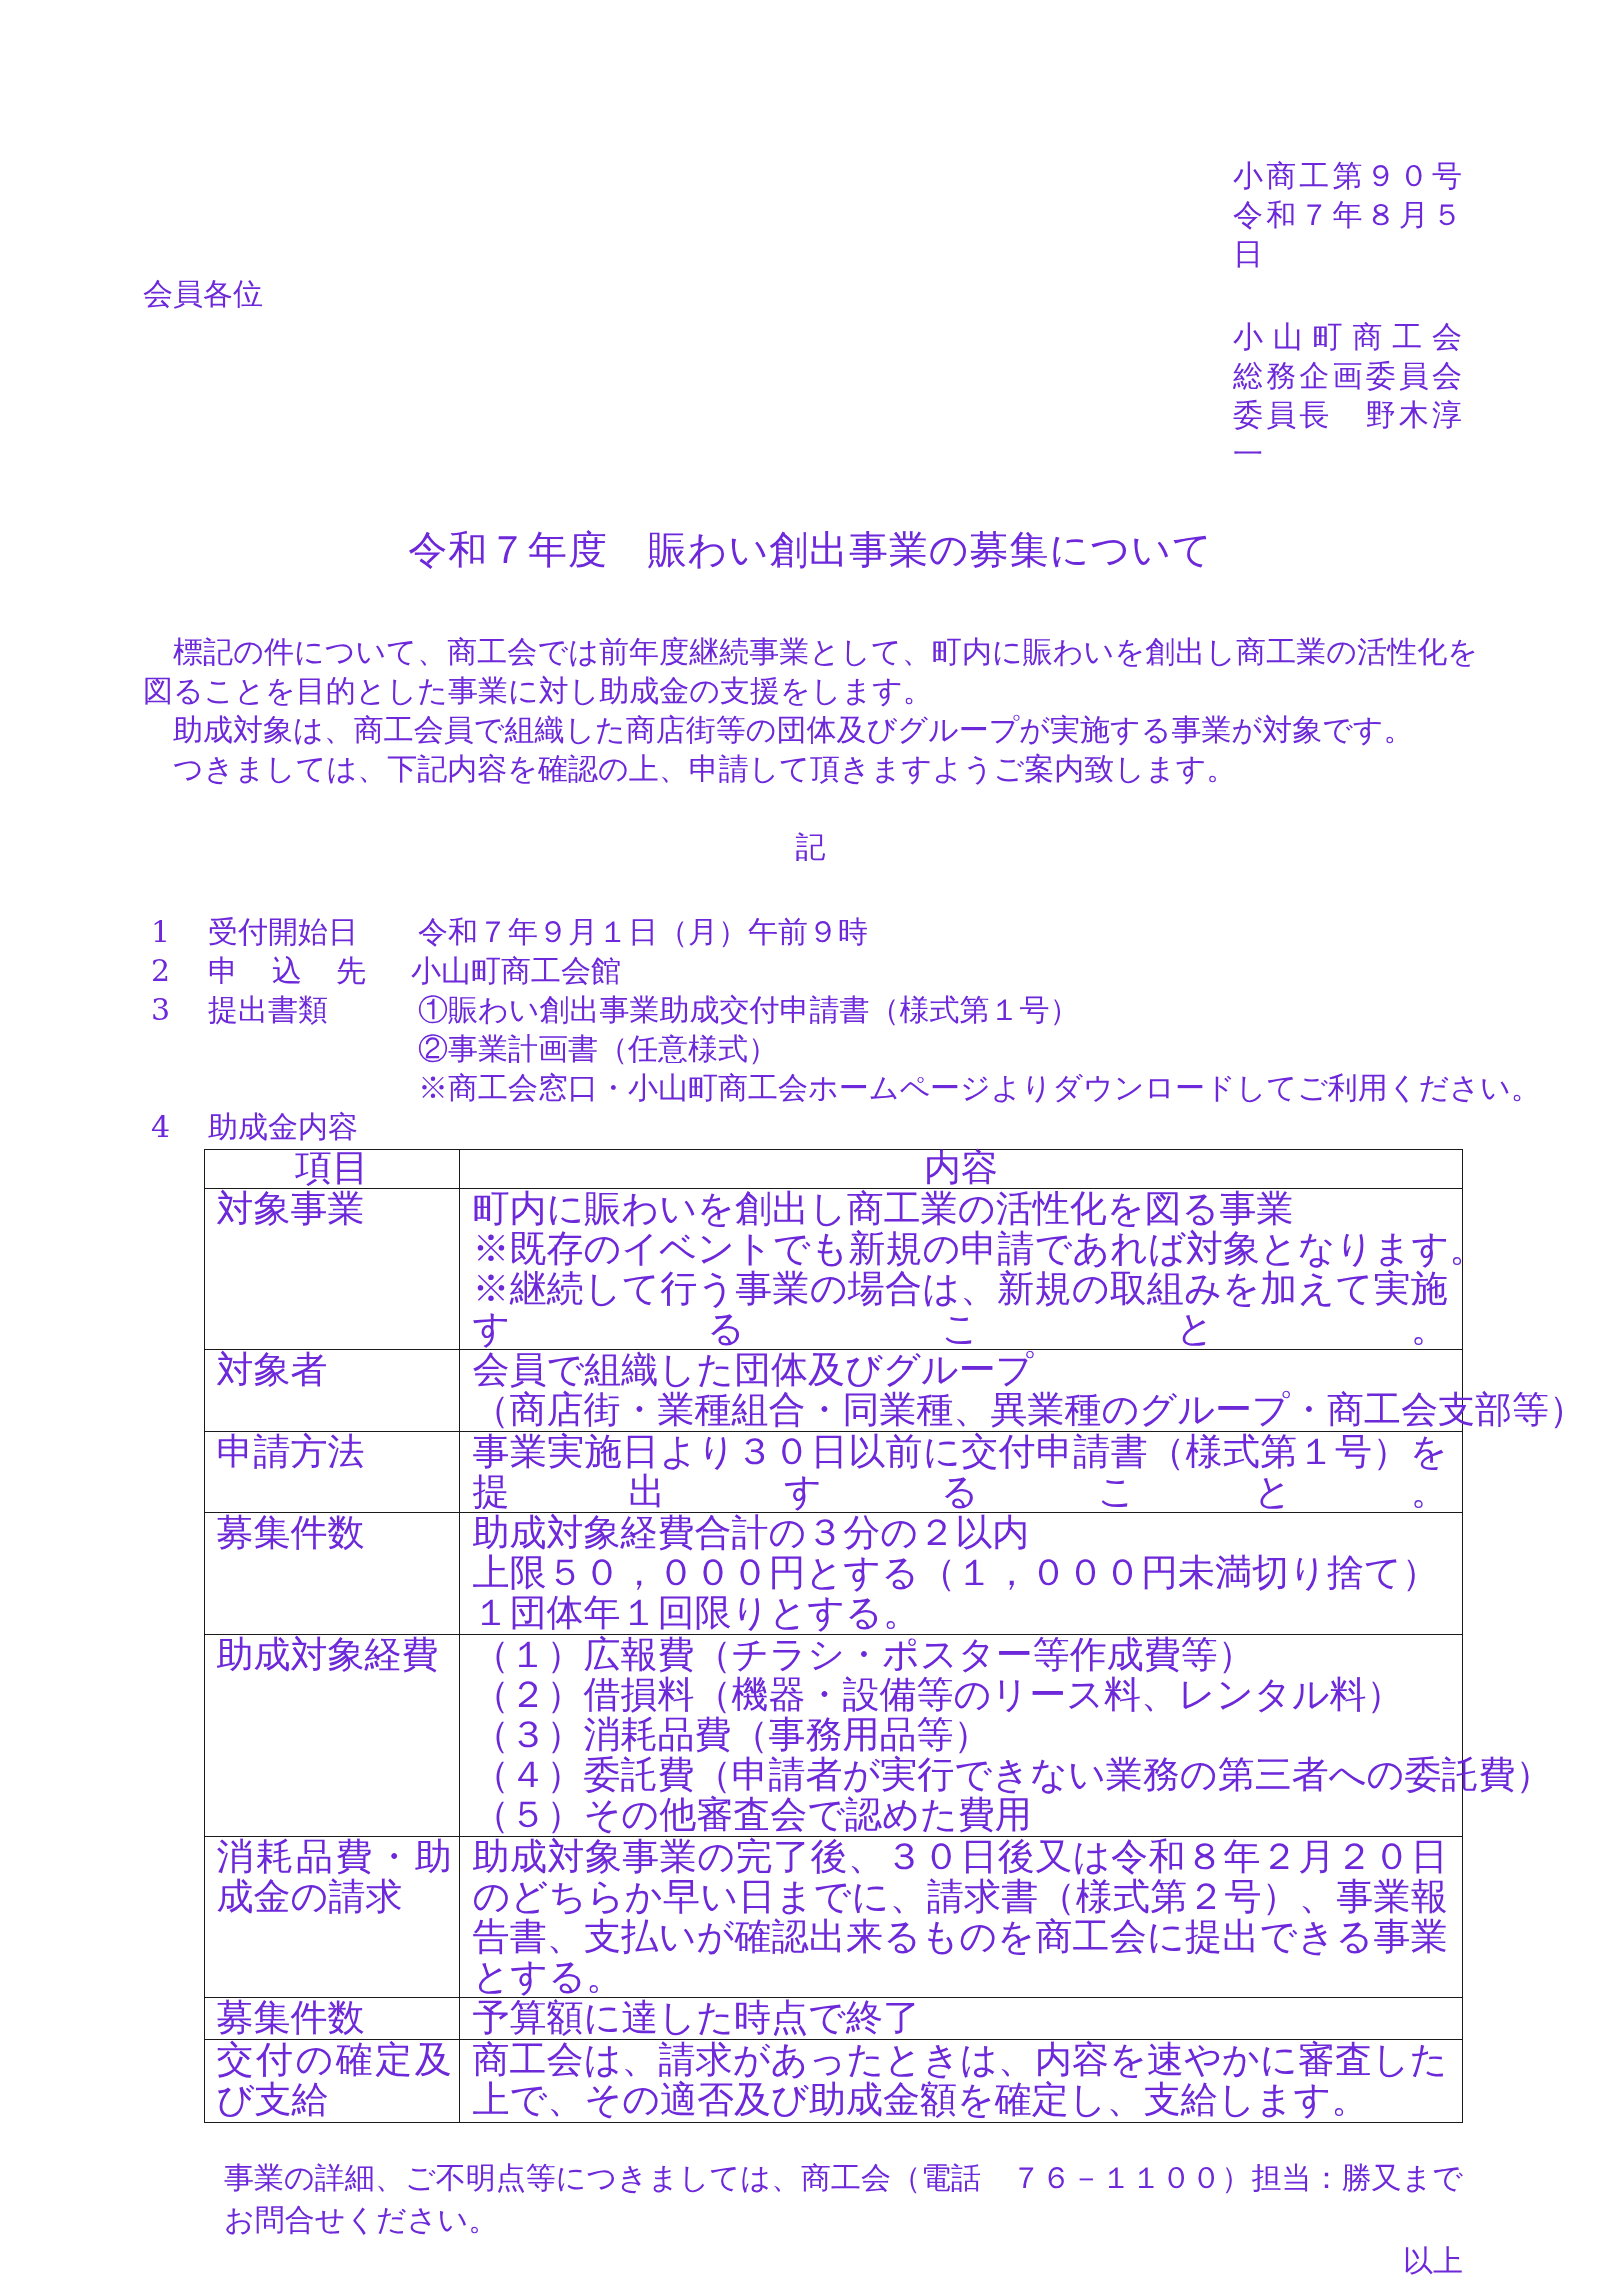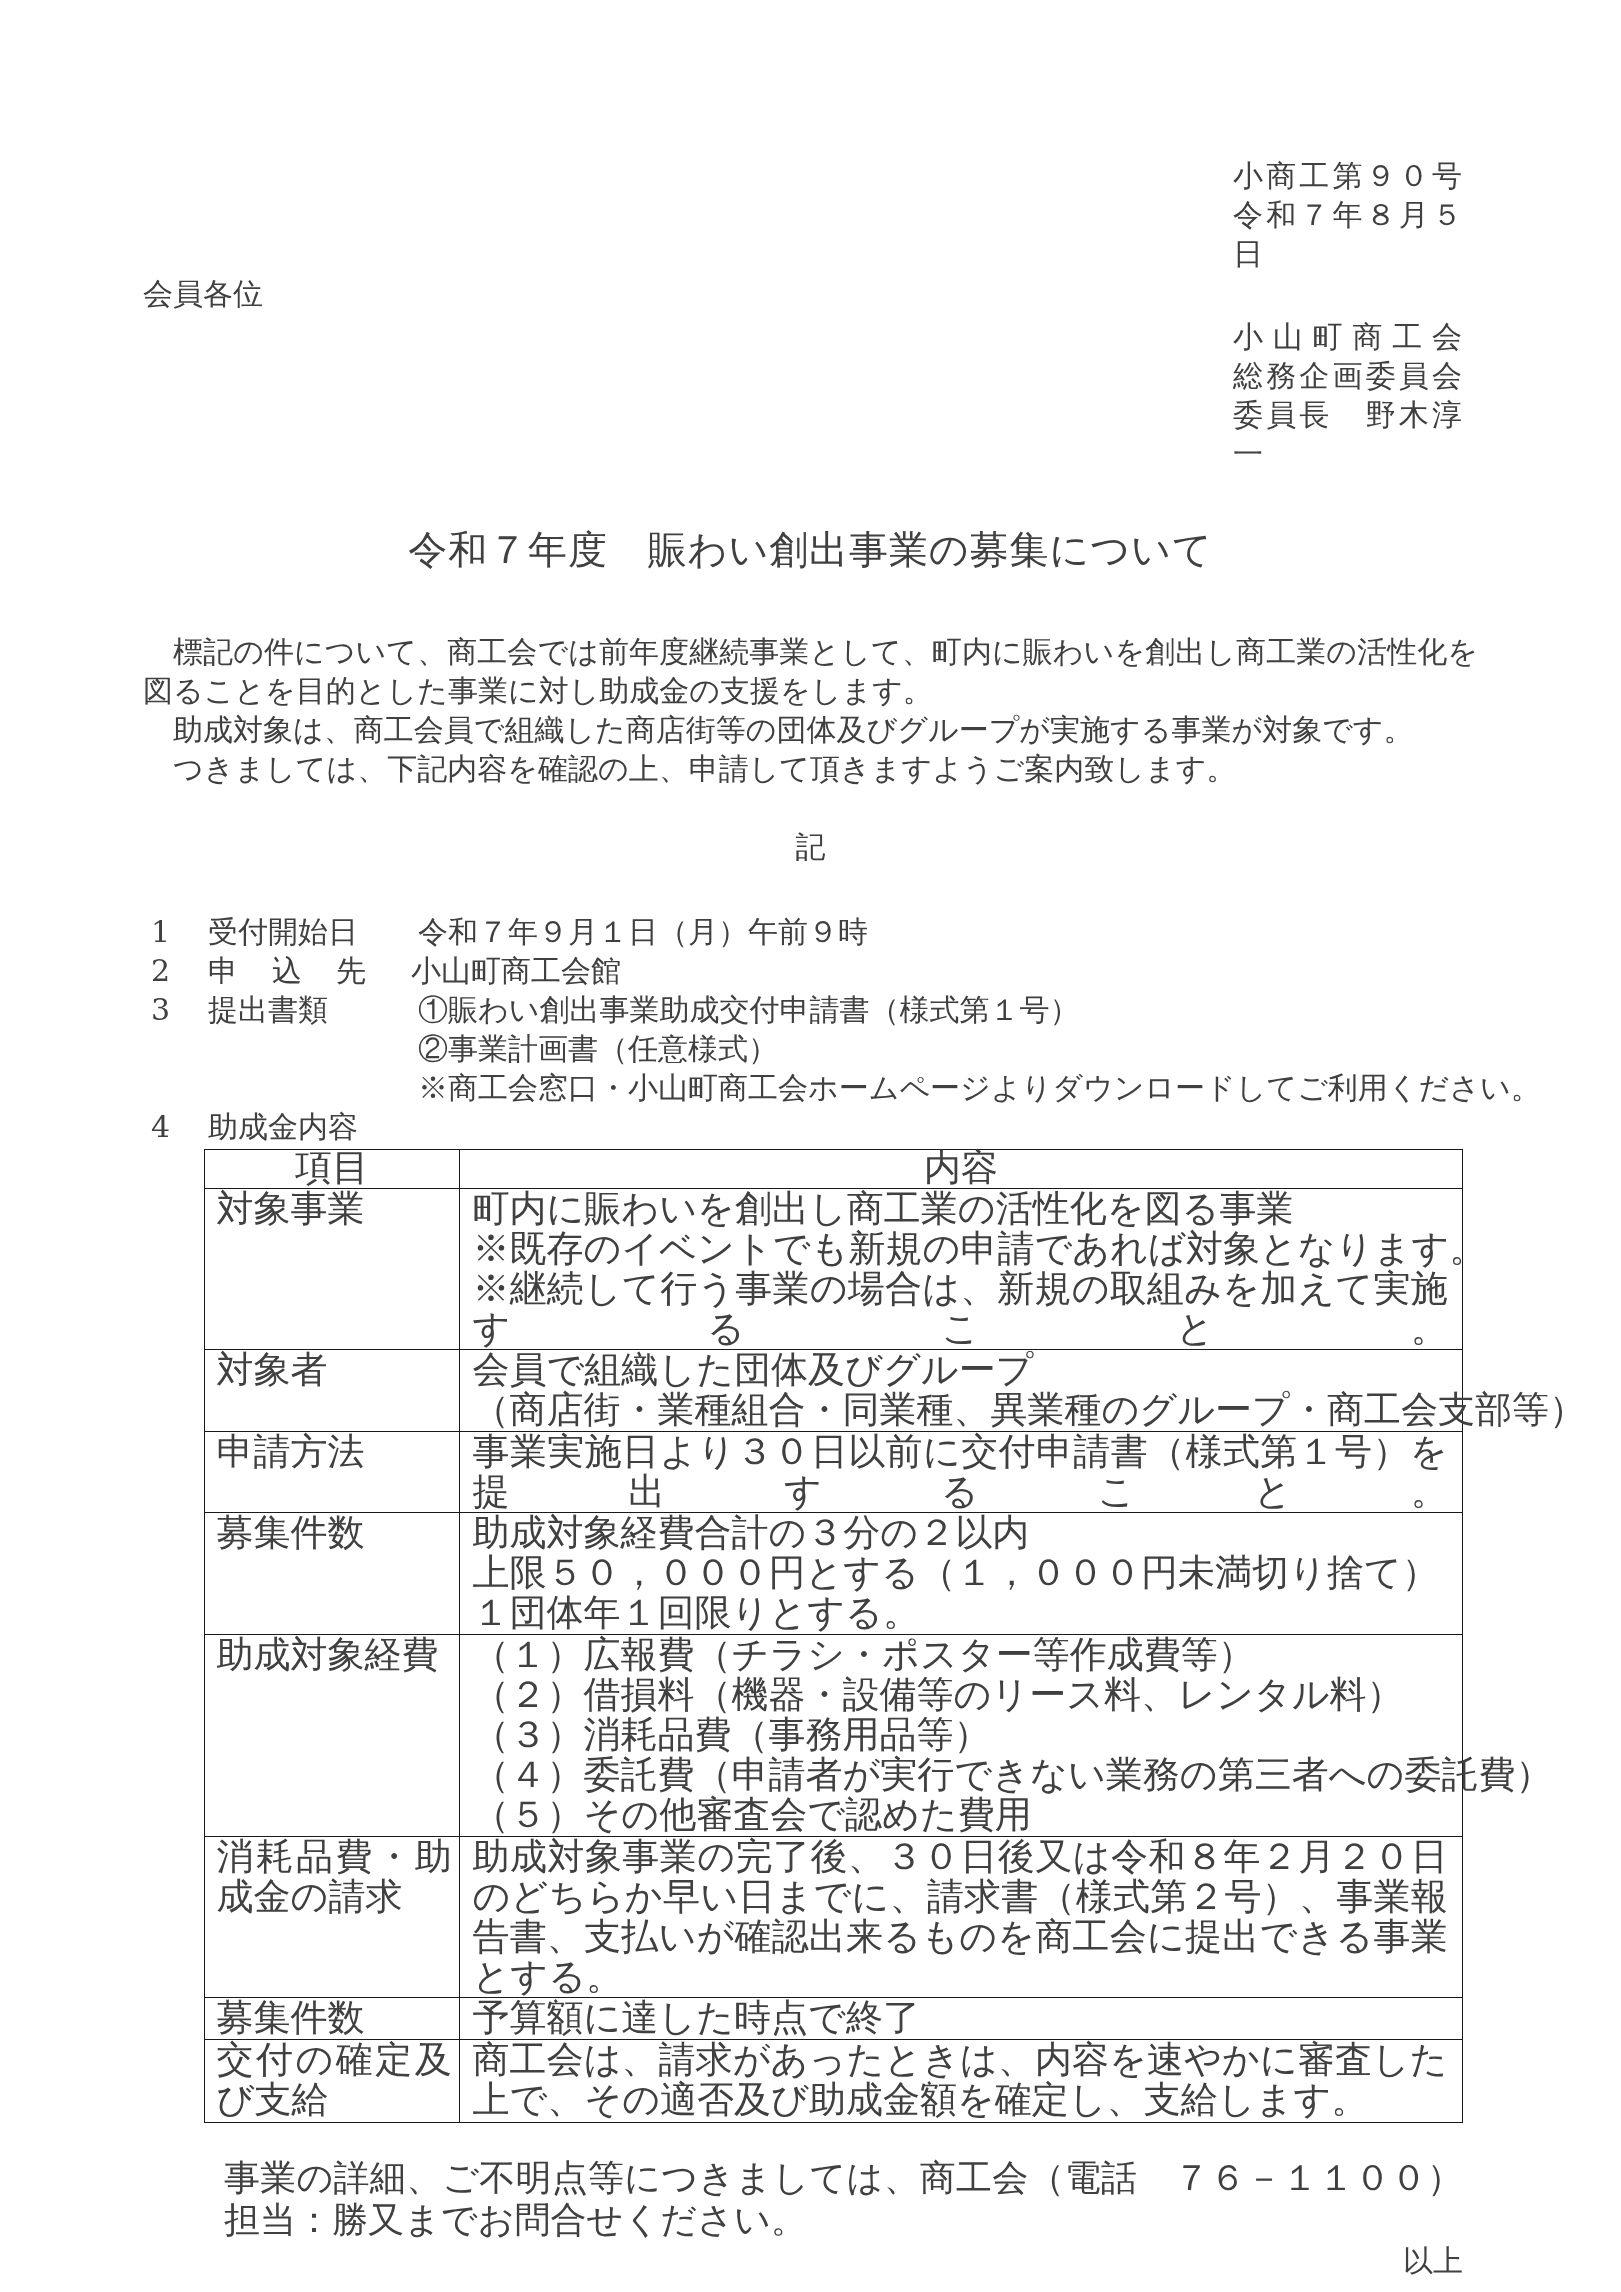--- a/index.html
+++ b/index.html
@@ -1,20 +1,20 @@
 <!DOCTYPE html>
 <html style="font-size:14.3px"><head>
 <meta charset="utf-8">
 <style>
   html,body{margin:0;padding:0;background:#ffffff;}
   .page{
     position:relative;
     width:1621px;height:2293px;
     background:#ffffff;
-    color:#404040;
+    color:#6d28d9;
     font-family:"DejaVu Serif","Liberation Serif",serif;
     font-size:30px;
     overflow:hidden;
     box-sizing:border-box;
     padding:0 143px;
   }
   .docnum-block{margin:156px 16px 0 auto;width:229px;line-height:39px;}
   .sender-block{margin:4.5px 16px 0 auto;width:229px;line-height:39px;}
   .jline{text-align:justify;text-align-last:justify;}
   .recipient{margin-top:0.9px;line-height:39px;}
@@ -51,21 +51,21 @@
   }
   table.grant th{text-align:center;line-height:36px;padding:0;}
   table.grant td{line-height:40px;}
   td.c1{padding:0 7.2px 0 11.6px;text-align:justify;}
   td.c2{padding:0 14.3px 0 12.5px;}
   .cl{white-space:nowrap;}
   .jlast{text-align:justify;text-align-last:justify;white-space:normal;}
   td.c2.flow{text-align:justify;}
   .footer{
     margin:34px 15px 0 81px;
-    font-size:36px;line-height:42px;
+    font-size:30px;line-height:42px;
     text-align:justify;
   }
   .closing{margin:0 15px 0 0;line-height:39px;text-align:right;}
 </style>
 </head>
 <body>
 
 <div class="page">
 
   <div class="docnum-block">

